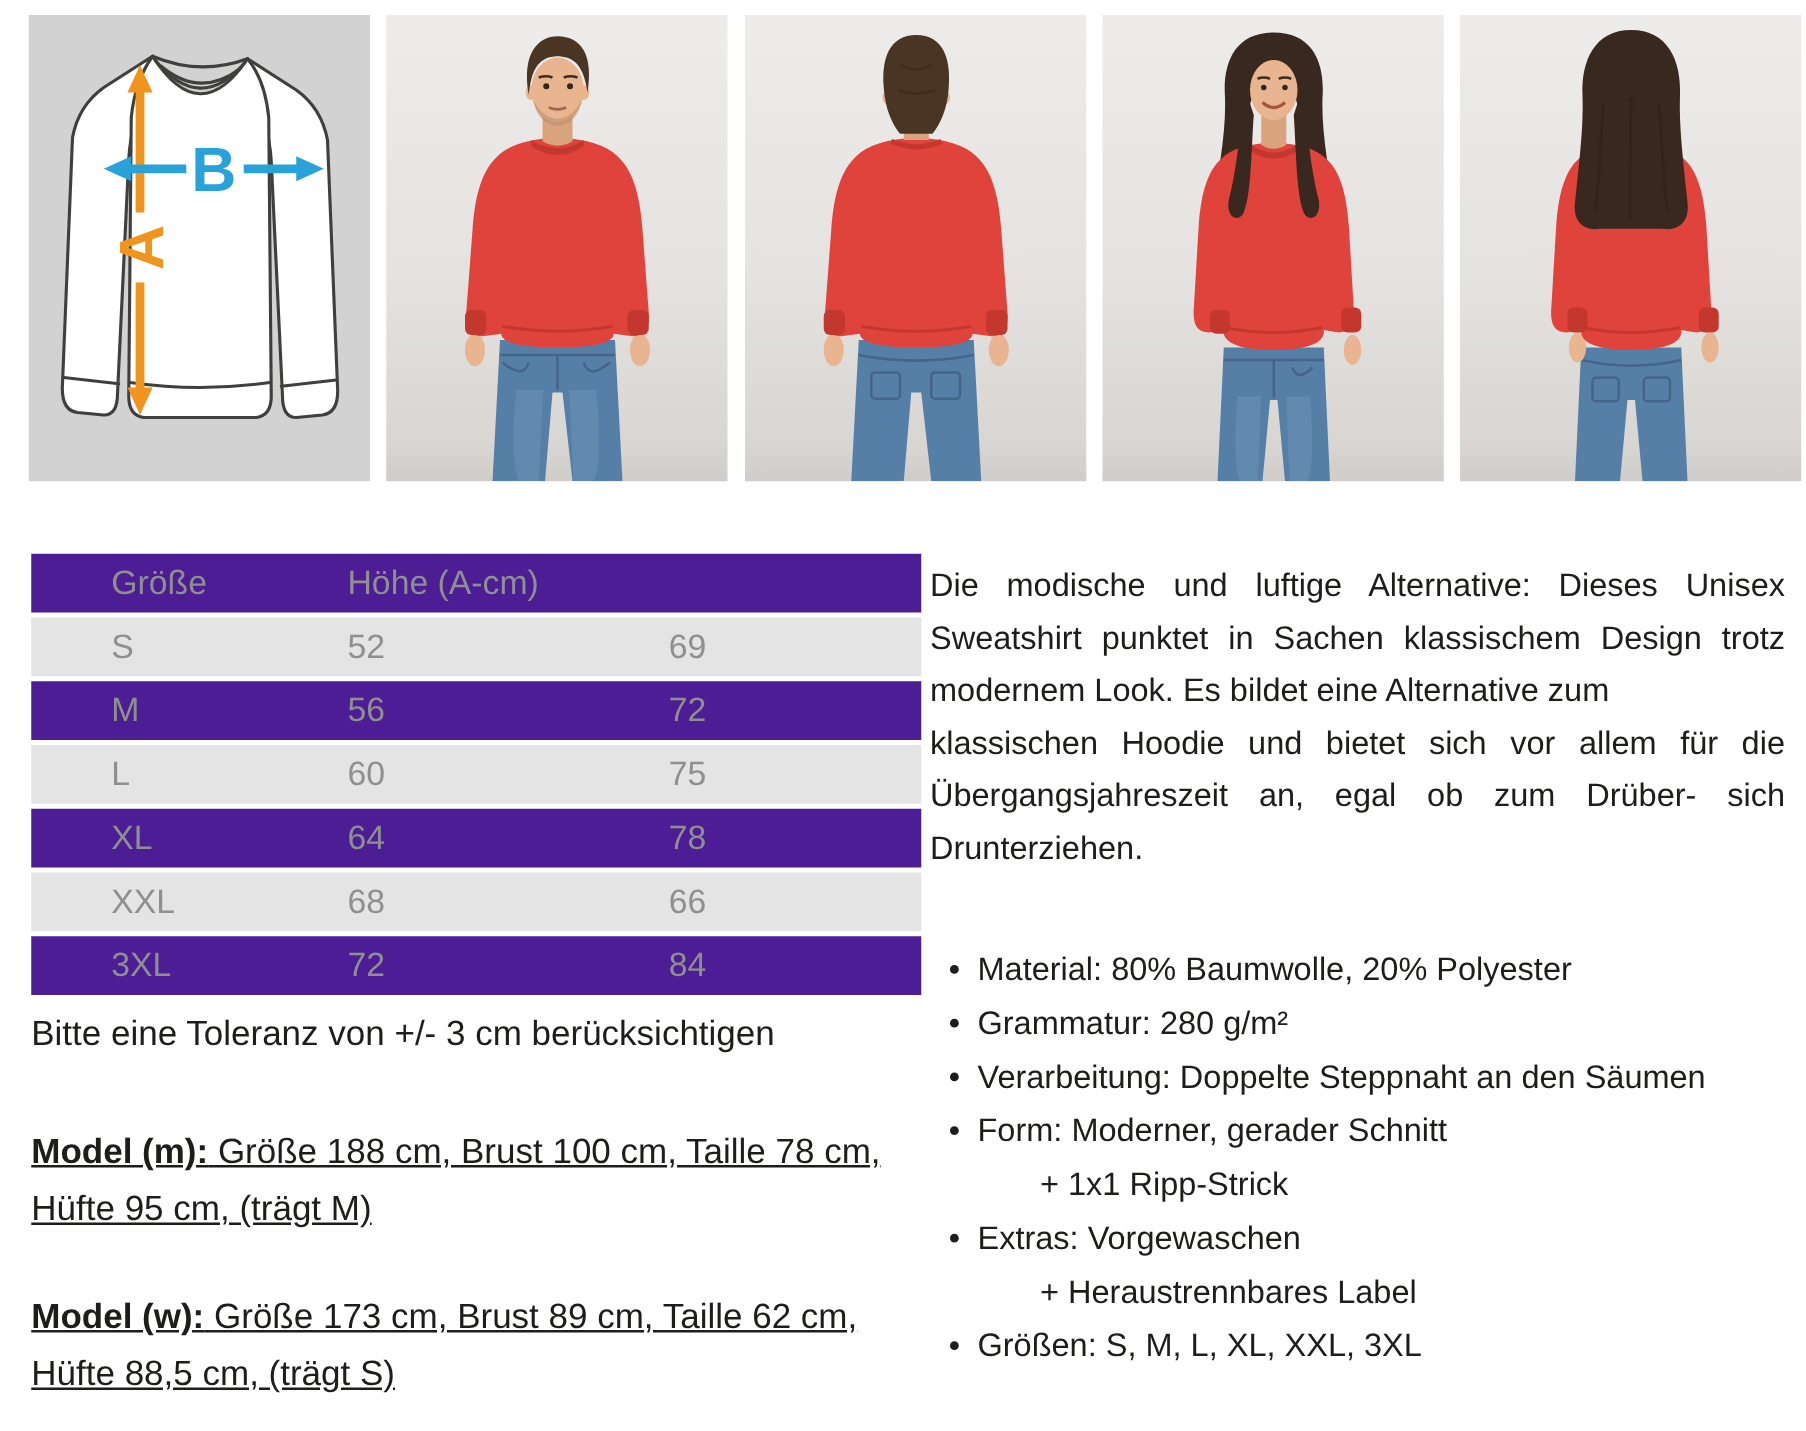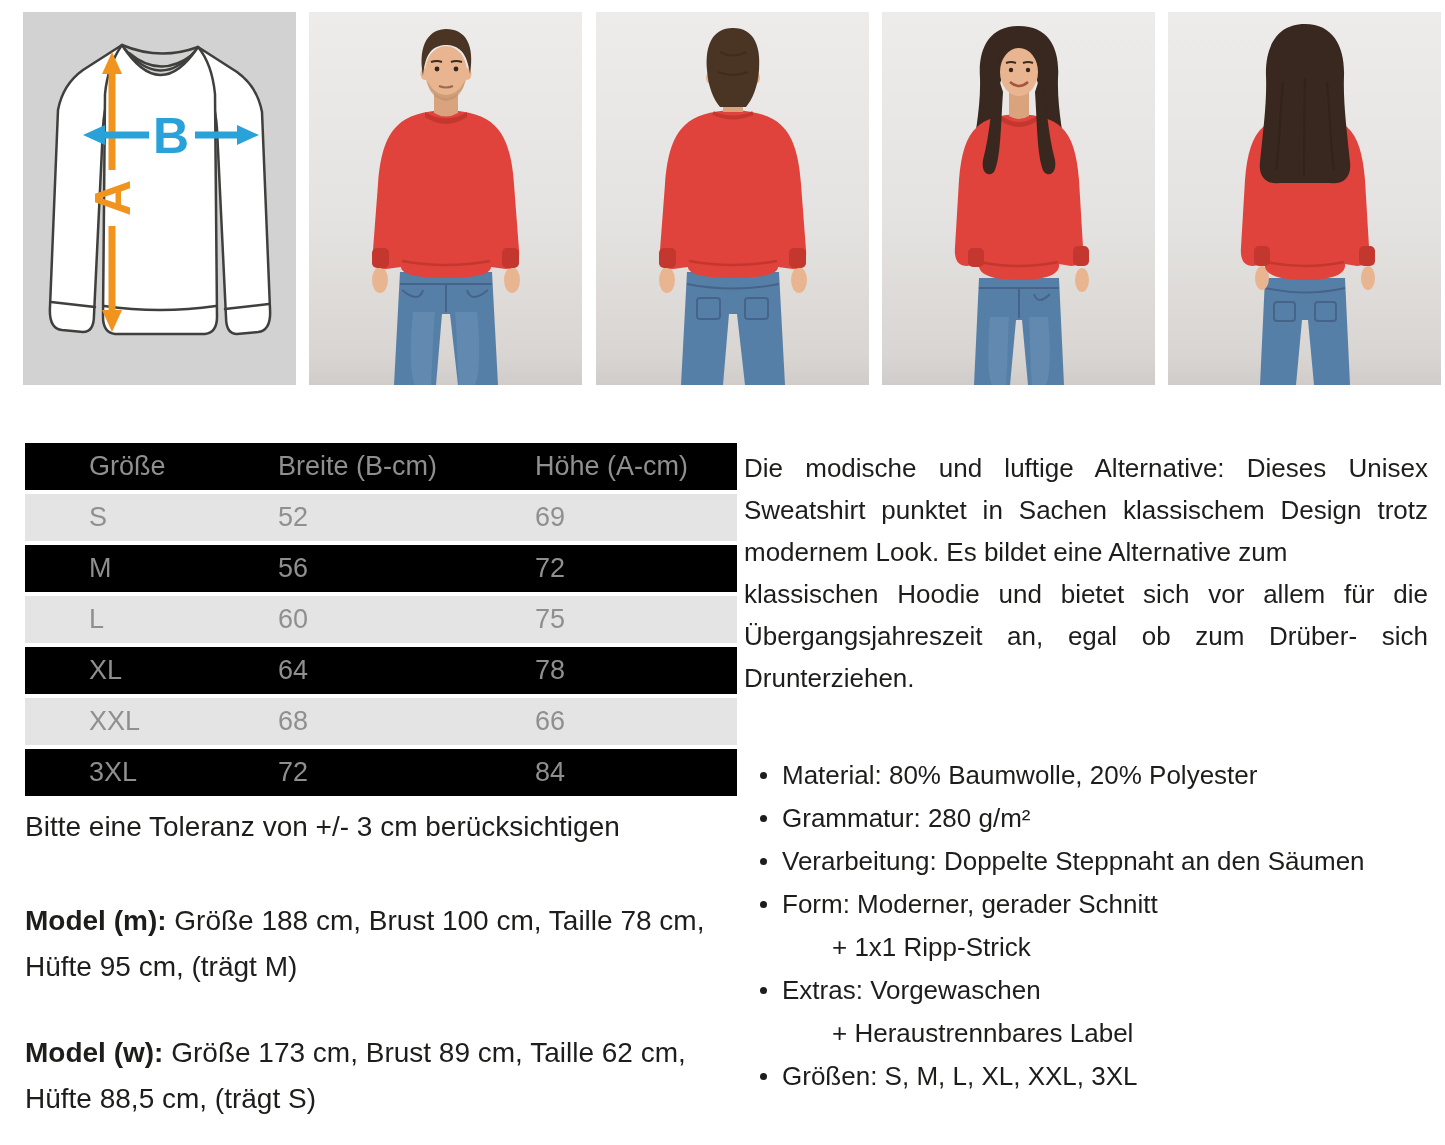--- a/index.html
+++ b/index.html
@@ -12,28 +12,28 @@
     display:flex;justify-content:space-between;}
   .tile{width:273px;height:373px;overflow:hidden;}
   .tile-diagram{background:#d2d2d2;}
   .tile-photo{background:linear-gradient(180deg,#edecea 0%,#e5e3e1 55%,#d8d5d2 92%,#cfccc9 100%);}
   .tile svg{display:block;width:273px;height:373px;}
   .diagram-label{font-family:"Liberation Sans",sans-serif;font-weight:700;font-size:50px;}
 
   
   .size-table{position:absolute;left:25px;top:443px;width:712px;}
   .t-row{display:grid;grid-template-columns:189px 257px 1fr;align-items:center;
-    height:47px;margin-bottom:4px;background:#000000;
+    height:47px;margin-bottom:4px;background:#4c1d95;
     font-size:27px;color:#8f8f8f;}
   .t-row.alt{background:#e4e4e4;}
   .t-row > div{padding-left:64px;}
 
   
   .tolerance{position:absolute;left:25px;top:810px;width:712px;font-size:28px;line-height:34px;}
-  .model-block{position:absolute;left:25px;width:712px;font-size:28px;line-height:46px;}
+  .model-block{position:absolute;left:25px;width:712px;font-size:28px;line-height:46px;text-decoration:underline;}
   .model-block .l1{white-space:nowrap;}
   .model-block strong{font-weight:700;}
   .model-m{top:898px;}
   .model-w{top:1030px;}
 
   
   .desc{position:absolute;left:744px;top:447px;width:684px;font-size:26px;line-height:42px;}
   .desc .line{text-align:justify;text-align-last:justify;}
   .desc .line.short{text-align-last:left;}
   .features{position:absolute;left:756px;top:742px;width:684px;font-size:26px;margin-top:12px;}
@@ -188,21 +188,20 @@
       <path d="M115,70 C112,100 112,130 108,158" stroke="#2e211a" stroke-width="2" fill="none" opacity=".7"></path>
       <path d="M137,66 C136,96 136,130 136,164" stroke="#2e211a" stroke-width="2" fill="none" opacity=".7"></path>
       <path d="M159,70 C162,100 162,130 166,158" stroke="#2e211a" stroke-width="2" fill="none" opacity=".7"></path>
     </svg>
   </div>
 </div>
 
 <div class="size-table">
   <div class="t-row t-head">
     <div>Größe</div>
-    <div>Breite (B-cm)</div>
     <div>Höhe (A-cm)</div>
   </div>
   <div class="t-row alt">
     <div>S</div>
     <div>52</div>
     <div>69</div>
   </div>
   <div class="t-row">
     <div>M</div>
     <div>56</div>

